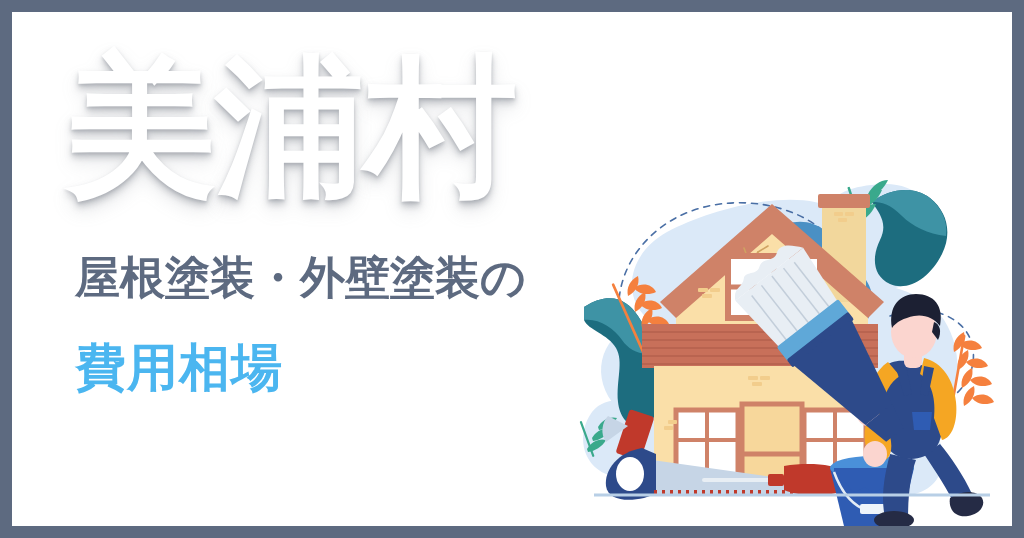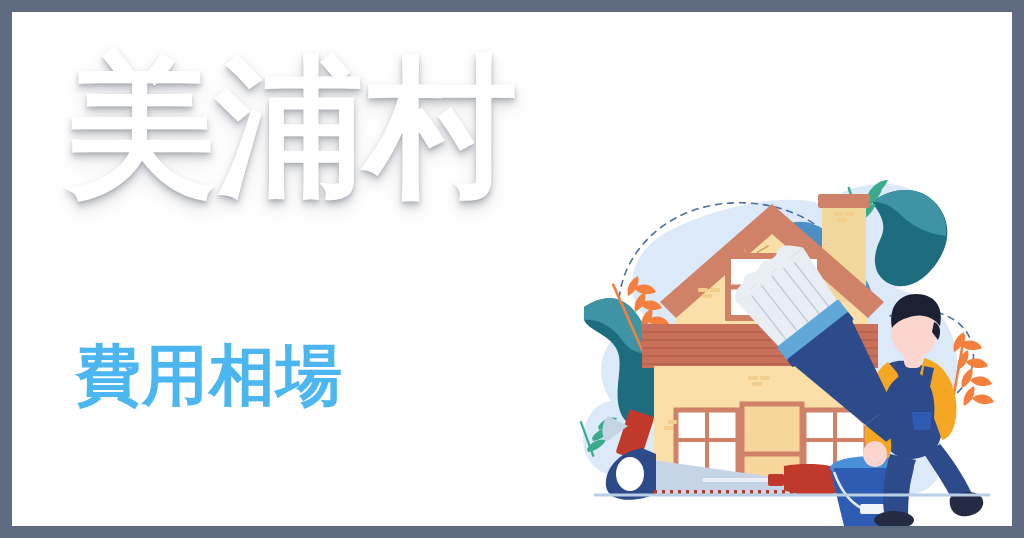--- a/index.html
+++ b/index.html
@@ -66,21 +66,21 @@
     font-weight: 700;
     color: #5d6a80;
     letter-spacing: 0px;
     white-space: nowrap;
   }
 
   #headline {
     position: absolute;
     left: 10px;
     top: 330px;
-    font-size: 66px;
+    font-size: 51px;
     line-height: 1;
     font-weight: 700;
     color: #4bb6f0;
     letter-spacing: 1px;
     white-space: nowrap;
     text-align: center;
   }
 
   
   #illustration {
@@ -333,17 +333,18 @@
           <path d="M238 158 L312 158 L292 250 L258 250 Z" fill="#2d4a8a"></path>
           <path d="M258 250 L292 250 L286 276 L264 276 Z" fill="#2d4a8a"></path>
         </g>
 
         <line x1="22" y1="323" x2="418" y2="323" stroke="#b8cfe6" stroke-width="3"></line>
       </svg>
     </div>
 
     <div id="text-block">
       <div id="page-title">美浦村</div>
+      <div id="subtitle">屋根塗装・外壁塗装の</div>
       <div id="headline">費用相場</div>
     </div>
 
   </div>
 </div>
 
 </body></html>

